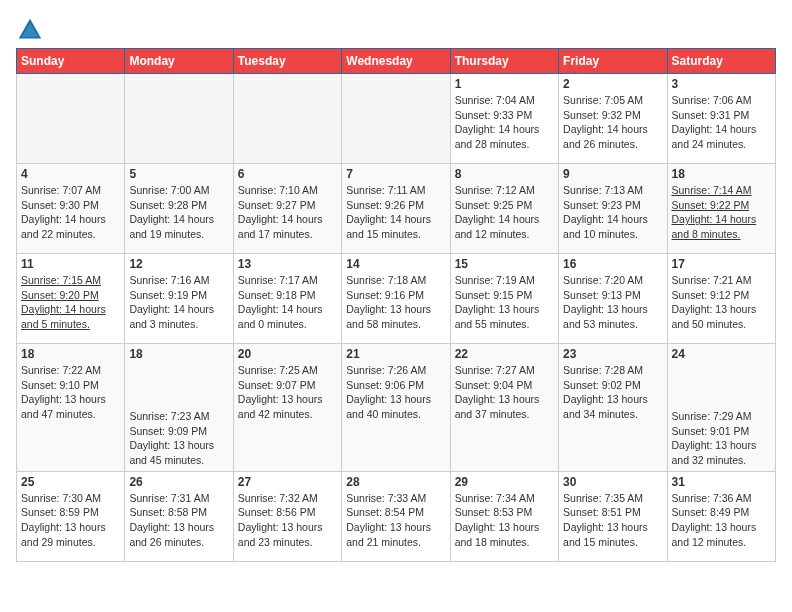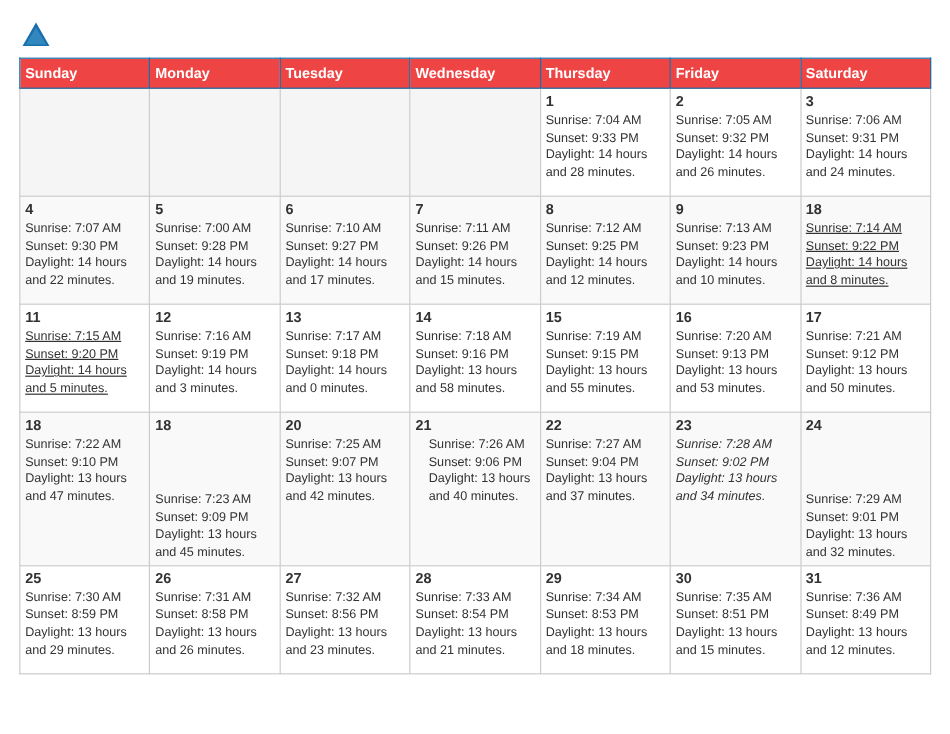--- a/index.html
+++ b/index.html
@@ -271,35 +271,35 @@
         </td>
         <td>
           <span class="day-number">20</span>
           <div class="day-info" style="white-space: pre-line;">Sunrise: 7:25 AM
 Sunset: 9:07 PM
 Daylight: 13 hours
 and 42 minutes.</div>
         </td>
         <td>
           <span class="day-number">21</span>
-          <div class="day-info" style="white-space: pre-line; margin-left: 11px;">Sunrise: 7:26 AM
+          <div class="day-info" style="white-space: pre-line;">Sunrise: 7:26 AM
 Sunset: 9:06 PM
 Daylight: 13 hours
 and 40 minutes.</div>
         </td>
         <td>
           <span class="day-number">22</span>
           <div class="day-info" style="white-space: pre-line;">Sunrise: 7:27 AM
 Sunset: 9:04 PM
 Daylight: 13 hours
 and 37 minutes.</div>
         </td>
         <td>
           <span class="day-number">23</span>
-          <div class="day-info" style="white-space: pre-line; font-style: italic;">Sunrise: 7:28 AM
+          <div class="day-info" style="white-space: pre-line;">Sunrise: 7:28 AM
 Sunset: 9:02 PM
 Daylight: 13 hours
 and 34 minutes.</div>
         </td>
         <td>
           <span class="day-number">24</span>
           <div class="day-info" style="white-space: pre-line; margin-top: 48px;">Sunrise: 7:29 AM
 Sunset: 9:01 PM
 Daylight: 13 hours
 and 32 minutes.</div>

